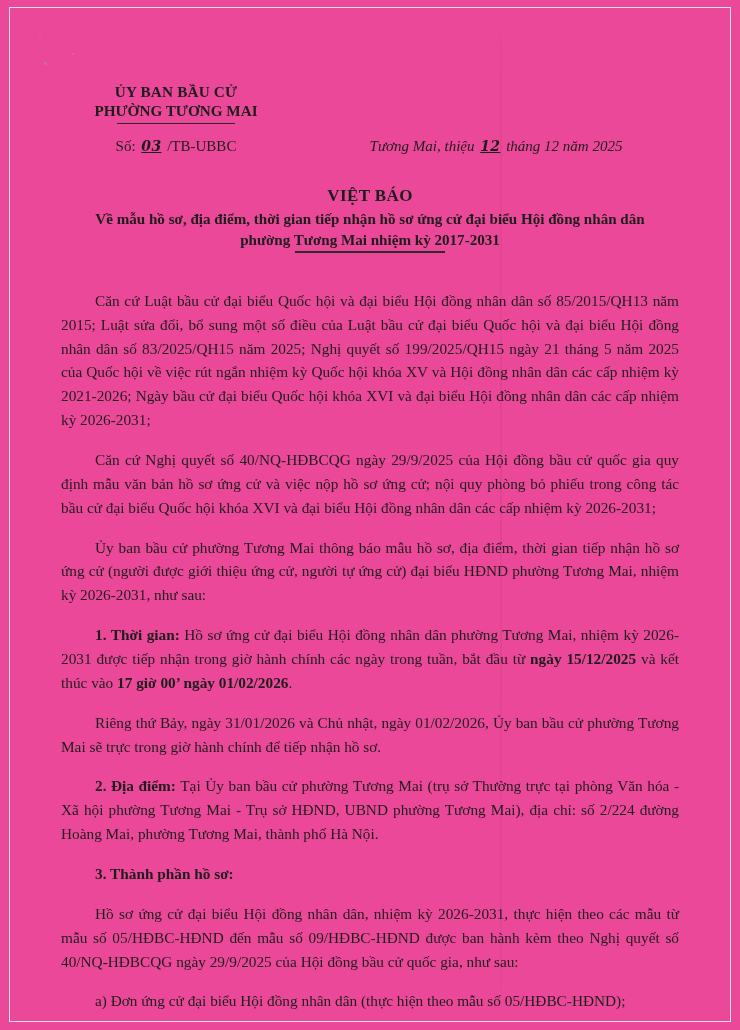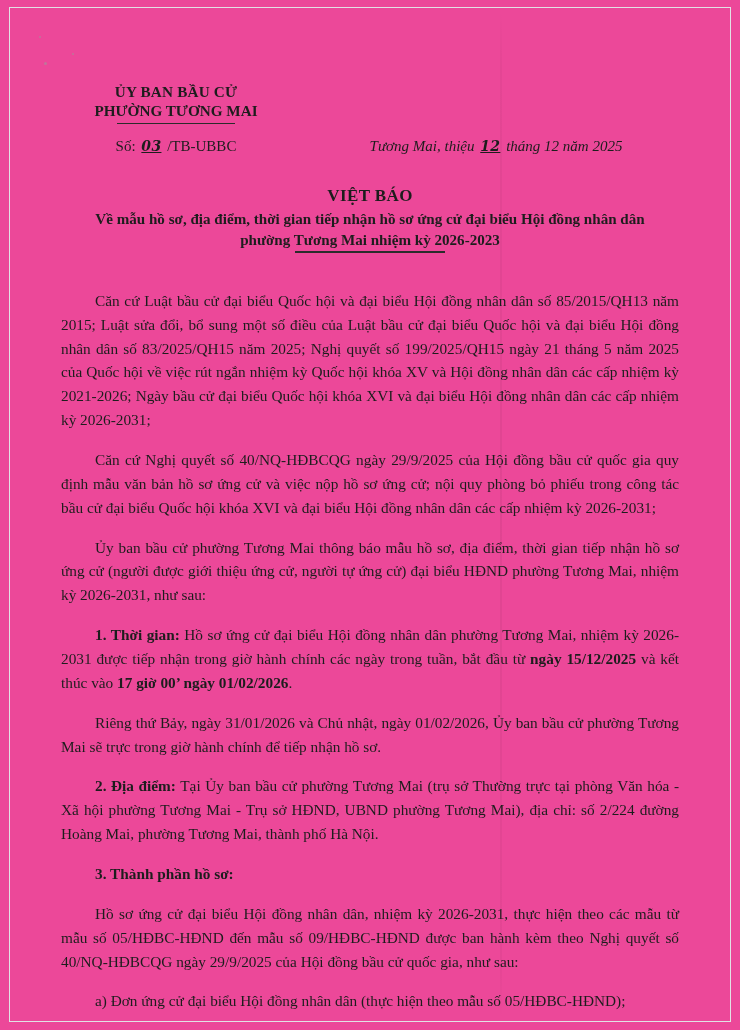--- a/index.html
+++ b/index.html
@@ -218,21 +218,21 @@
         <span>Tương Mai, thiệu</span>
         <span class="handwritten">12</span>
         <span>tháng 12</span>
         <span>năm 2025</span>
       </div>
     </div>
 
     <div class="title-block">
       <div class="title-main">VIỆT BÁO</div>
       <div class="title-sub">Về mẫu hồ sơ, địa điểm, thời gian tiếp nhận hồ sơ ứng cử đại biểu Hội đồng nhân dân</div>
-      <div class="title-sub-2">phường Tương Mai nhiệm kỳ 2026-2023</div>
+      <div class="title-sub-2">phường Tương Mai nhiệm kỳ 2017-2031</div>
       <span class="ul-title"></span>
     </div>
 
     <div class="body-block">
 
       <p class="para">Căn cứ Luật bầu cử đại biểu Quốc hội và đại biểu Hội đồng nhân dân số 85/2015/QH13 năm 2015; Luật sửa đổi, bổ sung một số điều của Luật bầu cử đại biểu Quốc hội và đại biểu Hội đồng nhân dân số 83/2025/QH15 năm 2025; Nghị quyết số 199/2025/QH15 ngày 21 tháng 5 năm 2025 của Quốc hội về việc rút ngắn nhiệm kỳ Quốc hội khóa XV và Hội đồng nhân dân các cấp nhiệm kỳ 2021-2026; Ngày bầu cử đại biểu Quốc hội khóa XVI và đại biểu Hội đồng nhân dân các cấp nhiệm kỳ 2026-2031;</p>
 
       <p class="para">Căn cứ Nghị quyết số 40/NQ-HĐBCQG ngày 29/9/2025 của Hội đồng bầu cử quốc gia quy định mẫu văn bản hồ sơ ứng cử và việc nộp hồ sơ ứng cử; nội quy phòng bỏ phiếu trong công tác bầu cử đại biểu Quốc hội khóa XVI và đại biểu Hội đồng nhân dân các cấp nhiệm kỳ 2026-2031;</p>
 
 

